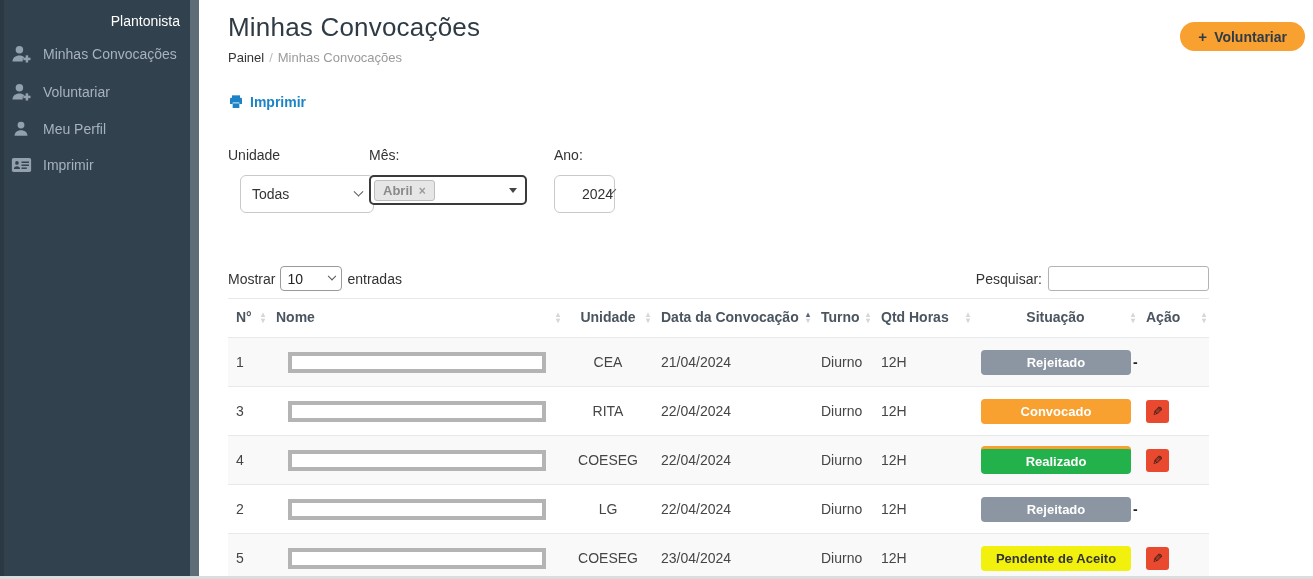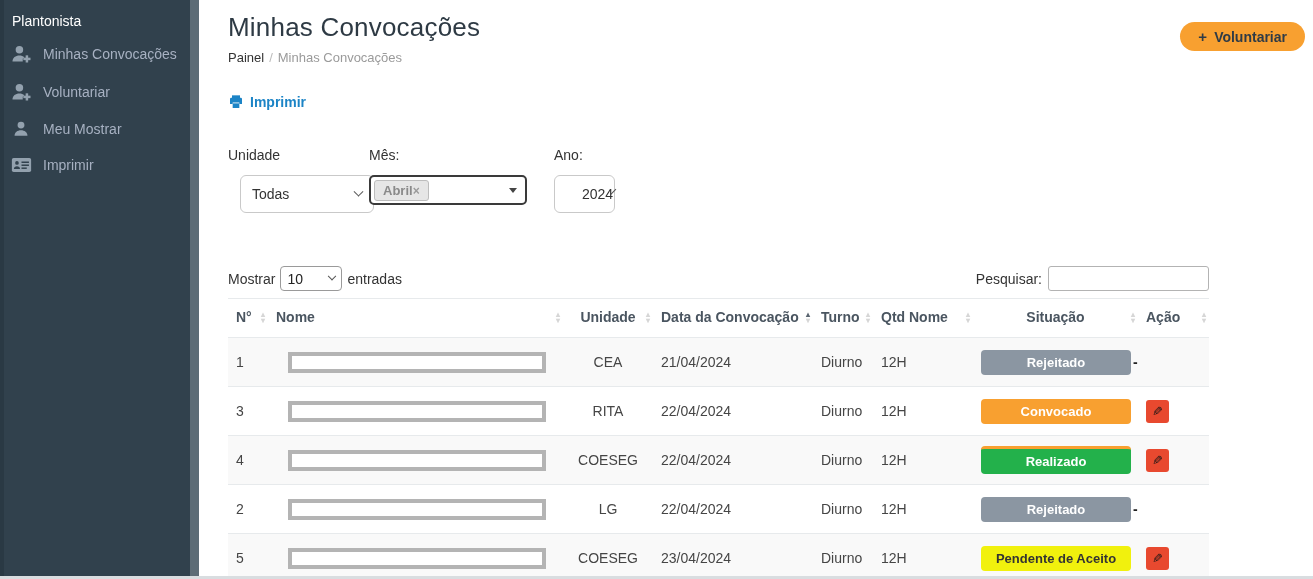--- a/index.html
+++ b/index.html
@@ -1,20 +1,20 @@
 <!DOCTYPE html>
 <html><head>
 <meta charset="utf-8">
 <style>
   * { box-sizing: border-box; margin: 0; padding: 0; }
   body { background:#fff; font-family:"Liberation Sans", sans-serif; }
   .app { position:relative; width:1313px; height:579px; background:#fff; overflow:hidden; }
 
   
-  .sidebar { position:absolute; left:0; top:0; bottom:0; width:190px; background:#31414d; border-left:4px solid #2a3944; z-index:2; }
+  .sidebar { position:absolute; left:0; top:0; bottom:0; width:190px; background:#31414d; border-left:4px solid #2a3944; z-index:2;text-align:right; }
   .side-strip { position:absolute; left:190px; top:0; bottom:0; width:9px; background:#5d6c76; z-index:2; }
   .section-header { color:#ffffff; font-size:14px; padding:13px 10px 6px 8px; }
   .side-item { display:flex; align-items:center; gap:11px; padding:9px 10px 9px 6px; color:#a7b1c2; font-size:14px; cursor:pointer; }
   .side-item .icn { color:#93a1ae; display:flex; align-items:center; width:22px; justify-content:center; flex:0 0 22px; }
 
   
   .content { position:absolute; left:199px; top:0; right:0; bottom:0; background:#fff; padding:12px 6px 0 29px; z-index:1; }
   .page-header { display:flex; justify-content:space-between; align-items:flex-start; }
   .page-title { font-size:26px; font-weight:500; color:#2e3a44; letter-spacing:.2px; }
   .breadcrumb { margin-top:7px; font-size:13px; color:#999; }
@@ -37,21 +37,21 @@
     height:38px; padding:0 11px; font-size:14px; color:#333; background:#fff; cursor:pointer; }
   .chev { width:7px; height:7px; border-right:1.6px solid #555; border-bottom:1.6px solid #555; transform:rotate(45deg) translate(-2px,-2px); }
   .f-unidade { width:114px; }
   .f-mes { width:158px; margin-left:27px; }
   .f-ano { width:61px; margin-left:27px; }
   .f-unidade .sel { width:134px;margin-left:12px; }
   .f-ano .sel { width:61px; padding:0 27px; }
   .multisel { display:flex; align-items:center; border:2px solid #3a3a3a; border-radius:5px; height:30px; padding:2px 8px 2px 3px;
     background:#fff; cursor:pointer; }
   .tag { background:#e6e6e6; border:1px solid #bdbdbd; border-radius:3px; color:#8a8a8a; font-size:13px; font-weight:bold;
-    padding:2px 8px; display:inline-flex; align-items:flex-end; }
+    padding:2px 8px; display:inline-flex; align-items:flex-end; gap:6px; }
   .tag .x { color:#9a9a9a; font-size:12px; cursor:pointer; }
   .caret { margin-left:auto; width:0; height:0; border-left:4px solid transparent; border-right:4px solid transparent; border-top:5px solid #444; }
 
   
   .table-controls { margin-top:53px; width:981px; display:flex; justify-content:space-between; align-items:center; font-size:14px; color:#333; }
   .tc-left { display:flex; align-items:center; gap:5px; }
   .sel-sm { display:inline-flex; align-items:center; justify-content:space-between; width:62px; height:25px; border:1px solid #9a9a9a;
     border-radius:4px; padding:0 6px; font-size:14px; color:#222; cursor:pointer; background:#fff; }
   .sel-sm .chev { width:6px; height:6px; }
   .tc-right { display:flex; align-items:center; gap:6px; }
@@ -112,21 +112,21 @@
           </span>
           <span>Voluntariar</span>
         </div>
         <div class="side-item">
           <span class="icn">
             <svg width="18" height="18" viewBox="0 0 24 24" fill="currentColor">
               <circle cx="12" cy="6.8" r="4.6"></circle>
               <path d="M3.4 21c0-4.5 3.8-7.3 8.6-7.3s8.6 2.8 8.6 7.3z"></path>
             </svg>
           </span>
-          <span>Meu Mostrar</span>
+          <span>Meu Perfil</span>
         </div>
         <div class="side-item">
           <span class="icn">
             <svg width="21" height="18" viewBox="0 0 24 20" fill="currentColor">
               <rect x="1" y="2" width="22" height="16" rx="2"></rect>
               <g fill="#31414d">
                 <circle cx="6.8" cy="7.6" r="2.1"></circle>
                 <path d="M3.3 14.6c0-2 1.6-3.2 3.5-3.2s3.5 1.2 3.5 3.2z"></path>
                 <rect x="12" y="6" width="8.5" height="1.7"></rect>
                 <rect x="12" y="9.4" width="8.5" height="1.7"></rect>
@@ -234,21 +234,21 @@
                 <span>▾</span>
               </span></th>
             <th><span>Data da Convocação</span><span class="sort">
                 <span class="active">▴</span>
                 <span>▾</span>
               </span></th>
             <th><span>Turno</span><span class="sort">
                 <span>▴</span>
                 <span>▾</span>
               </span></th>
-            <th><span>Qtd Nome</span><span class="sort">
+            <th><span>Qtd Horas</span><span class="sort">
                 <span>▴</span>
                 <span>▾</span>
               </span></th>
             <th class="c-center"><span>Situação</span><span class="sort">
                 <span>▴</span>
                 <span>▾</span>
               </span></th>
             <th><span>Ação</span><span class="sort">
                 <span>▴</span>
                 <span>▾</span>

